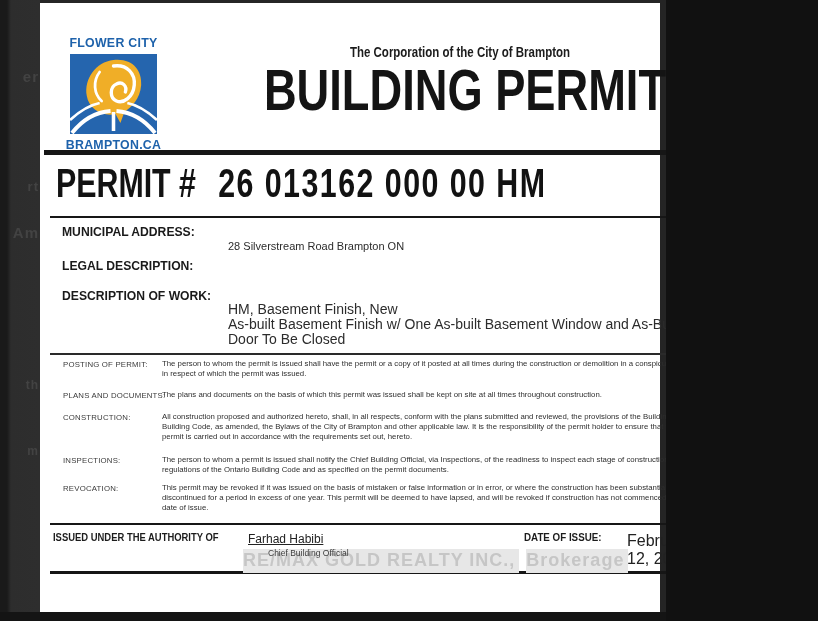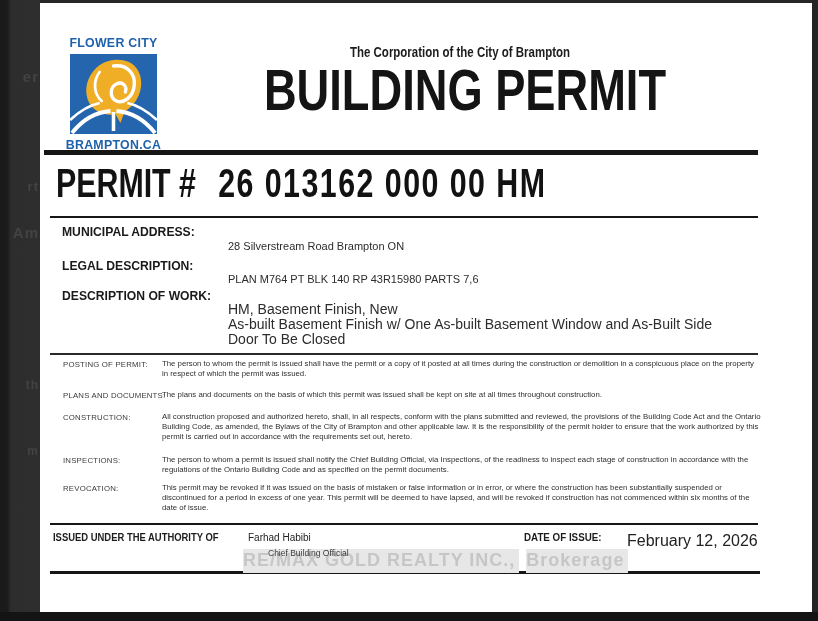--- a/index.html
+++ b/index.html
@@ -1,17 +1,17 @@
 <!DOCTYPE html>
 <html><head>
 <meta charset="utf-8">
 <style>
   html,body{margin:0;padding:0;background:#111;}
   .screen{
-    position:relative;width:818px;height:621px;background:#ffffff;overflow:hidden;
+    position:relative;width:666px;height:621px;background:#ffffff;overflow:hidden;
     font-family:"Liberation Sans","DejaVu Sans",sans-serif;color:#1c1c1c;
   }
   
   .edge{position:absolute;}
   .edge-top{left:0;top:0;width:818px;height:3px;background:#262626;}
   .edge-left{left:0;top:0;width:40px;height:612px;overflow:hidden;
     background:linear-gradient(90deg,#1a1a1a 0px,#1a1a1a 7px,#2d2d2d 11px,#2e2e2e 100%);}
   .edge-right{right:0;top:0;width:6px;height:612px;background:#242424;}
   .edge-bottom{left:0;top:612px;width:818px;height:9px;background:#141414;}
   .fragment{position:absolute;right:1px;color:#4a4a4a;opacity:.75;font-weight:bold;
@@ -43,21 +43,21 @@
   .d-label{position:absolute;left:62px;font-weight:bold;font-size:13.5px;white-space:nowrap;
     transform:scaleX(.9);transform-origin:left top;color:#1a1a1a;}
   .d-value{position:absolute;left:228px;font-size:11px;color:#2c2c2c;white-space:nowrap;margin-top:11px;}
   .d-value.multi{white-space:normal;width:505px;line-height:15px;font-size:14px;}
   
   .t-label{position:absolute;left:63px;font-size:7.8px;color:#3a3a3a;letter-spacing:.2px;white-space:nowrap;}
   .t-text{position:absolute;left:162px;width:600px;font-size:7.8px;line-height:10px;color:#2e2e2e;}
   
   .issued-label{position:absolute;left:53px;top:531px;font-weight:bold;font-size:11.5px;
     white-space:nowrap;transform:scaleX(.82);transform-origin:left top;z-index:2;}
-  .issuer-name{position:absolute;left:248px;top:532px;font-size:10px;color:#222;z-index:2;}
+  .issuer-name{position:absolute;left:248px;top:532px;font-size:12px;color:#222;z-index:2;text-decoration:underline;}
   .issuer-title{position:absolute;left:249px;top:548px;font-size:8.5px;color:#3c3c3c;z-index:2;padding-left:19px;}
   .date-label{position:absolute;left:524px;top:531px;font-weight:bold;font-size:11.5px;
     white-space:nowrap;transform:scaleX(.85);transform-origin:left top;z-index:2;}
   .date-value{position:absolute;left:627px;top:532px;font-size:16px;color:#222;z-index:2;}
   .watermark{position:absolute;left:243px;top:549px;display:flex;gap:7px;z-index:1;
     font-size:18px;font-weight:bold;letter-spacing:1px;color:#c6c6c6;white-space:nowrap;}
   .watermark span{background:#e7e7e7;padding:1px 4px 2px 0;}
 </style>
 </head>
 <body>
@@ -97,21 +97,20 @@
 
   <div class="permit-line">
     <span>PERMIT #</span><span class="permit-number">26 013162 000 00 HM</span>
   </div>
   <div class="rule rule2"></div>
 
   <div class="d-label" style="top:224px">MUNICIPAL ADDRESS:</div>
   <div class="d-value" style="top:229px">28 Silverstream Road Brampton ON</div>
 
   <div class="d-label" style="top:258px">LEGAL DESCRIPTION:</div>
-  <div class="d-value" style="top:262px">PLAN M764 PT BLK 140 RP 43R15980 PARTS 7,6</div>
 
   <div class="d-label" style="top:288px">DESCRIPTION OF WORK:</div>
   <div class="d-value multi" style="top:291px">
     <div>HM, Basement Finish, New</div>
     <div>As-built Basement Finish w/ One As-built Basement Window and As-Built Side Door To Be Closed</div>
   </div>
 
   <div class="rule rule3"></div>
 
   <div class="t-label" style="top:360px">POSTING OF PERMIT:</div>

